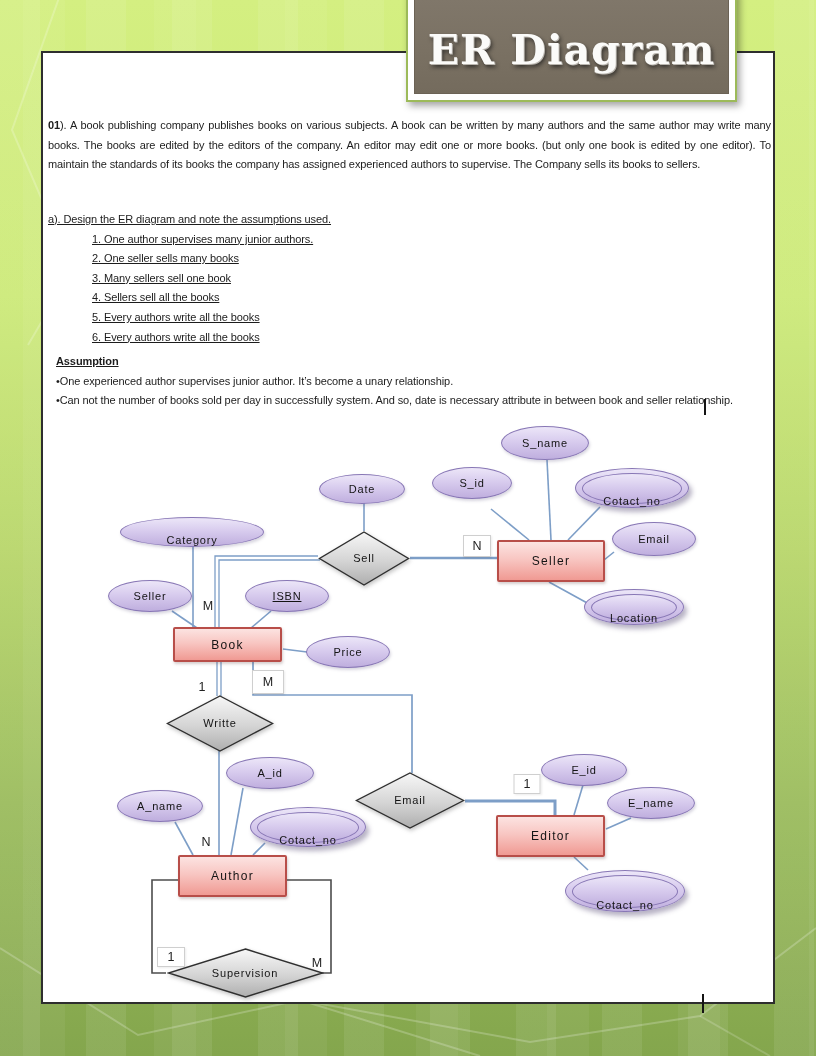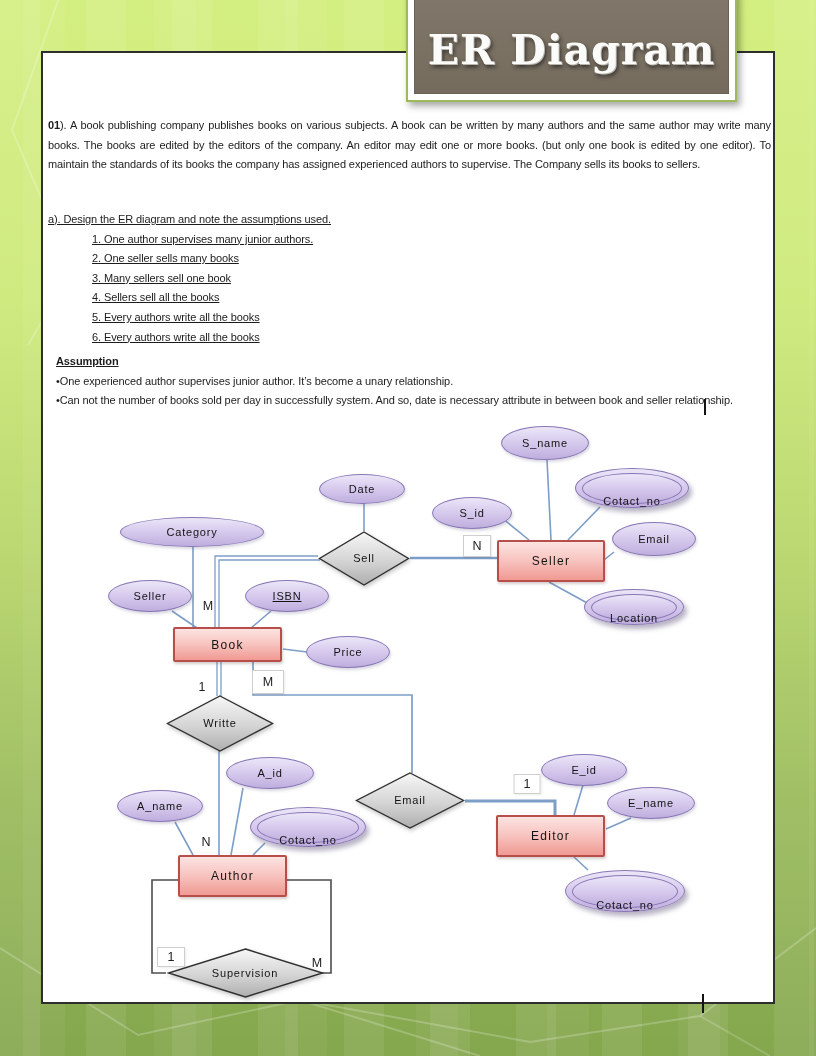--- a/index.html
+++ b/index.html
@@ -133,38 +133,38 @@
         <polyline points="217,662 217,696" fill="none" stroke="#7d9ec7" stroke-width="1.3"></polyline>
         <polyline points="221,662 221,696" fill="none" stroke="#7d9ec7" stroke-width="1.3"></polyline>
         <polyline points="253,662 253,695 412,695 412,773" fill="none" stroke="#7d9ec7" stroke-width="1.7"></polyline>
         <polyline points="465,801 555,801 555,816" fill="none" stroke="#7d9ec7" stroke-width="3"></polyline>
         <polyline points="178,880 152,880 152,973 166,973" fill="none" stroke="#4d4d4d" stroke-width="1.6"></polyline>
         <polyline points="287,880 331,880 331,973 322,973" fill="none" stroke="#4d4d4d" stroke-width="1.6"></polyline>
       </svg>
       <div class="ellipse single" style="left: 501px; top: 426px; width: 88px; height: 34px;">
         <span class="nlabel">S_name</span>
       </div>
-      <div class="ellipse single" style="left: 432px; top: 497px; width: 80px; height: 32px;">
+      <div class="ellipse single" style="left: 432px; top: 467px; width: 80px; height: 32px;">
         <span class="nlabel">S_id</span>
       </div>
       <div class="ellipse outer" style="left: 575px; top: 468px; width: 114px; height: 40px;">
         <div class="inner"></div>
         <span class="nlabel">Cotact_no</span>
       </div>
       <div class="ellipse single" style="left: 612px; top: 522px; width: 84px; height: 34px;">
         <span class="nlabel">Email</span>
       </div>
       <div class="ellipse outer" style="left: 584px; top: 589px; width: 100px; height: 36px;">
         <div class="inner"></div>
         <span class="nlabel">Location</span>
       </div>
       <div class="ellipse single" style="left: 319px; top: 474px; width: 86px; height: 30px;">
         <span class="nlabel">Date</span>
       </div>
-      <div class="ellipse single" style="left: 120px; top: 517px; width: 144px; height: 30px;">
+      <div class="ellipse single" style="left: 120px; top: 517px; width: 144px; height: 30px; align-items: flex-end;">
         <span class="nlabel">Category</span>
       </div>
       <div class="ellipse single" style="left: 108px; top: 580px; width: 84px; height: 32px;">
         <span class="nlabel">Seller</span>
       </div>
       <div class="ellipse single" style="left: 245px; top: 580px; width: 84px; height: 32px;">
         <span class="nlabel key">ISBN</span>
       </div>
       <div class="ellipse single" style="left: 306px; top: 636px; width: 84px; height: 32px;">
         <span class="nlabel">Price</span>

